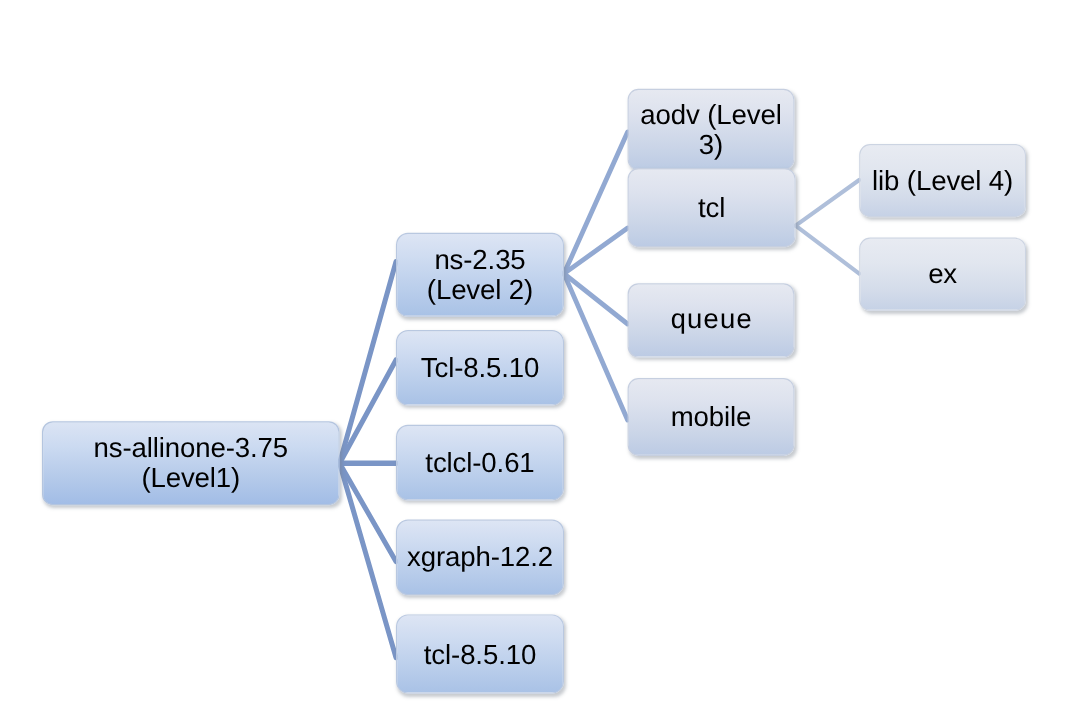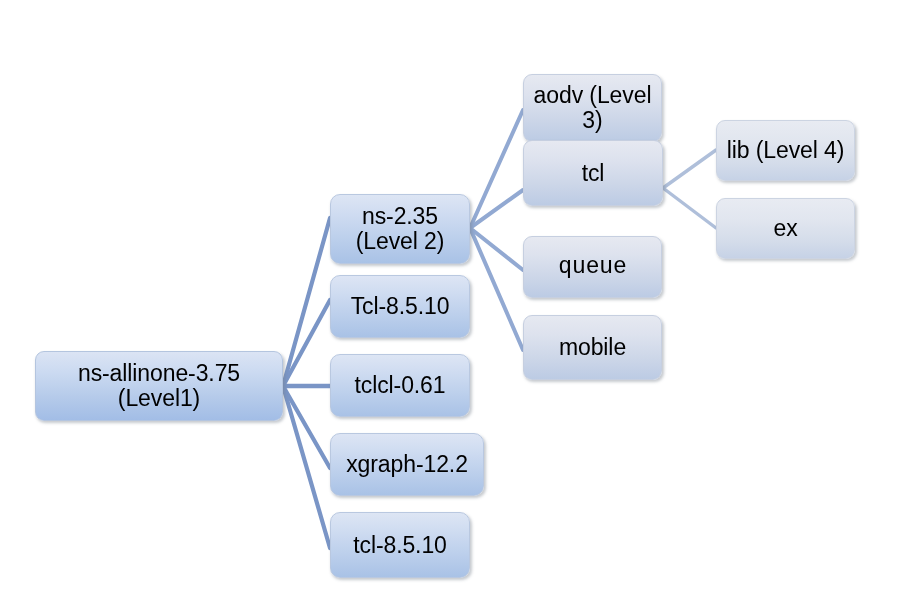--- a/index.html
+++ b/index.html
@@ -104,21 +104,21 @@
       <div class="node-box fill-strong" style="left: 330px; top: 194px; width: 140px; height: 70px;">
         <span class="node-label">ns-2.35
 (Level 2)</span>
       </div>
       <div class="node-box fill-strong" style="left: 330px; top: 275px; width: 140px; height: 63px;">
         <span class="node-label">Tcl-8.5.10</span>
       </div>
       <div class="node-box fill-strong" style="left: 330px; top: 354px; width: 140px; height: 63px;">
         <span class="node-label">tclcl-0.61</span>
       </div>
-      <div class="node-box fill-strong" style="left: 330px; top: 433px; width: 154px; height: 63px;">
+      <div class="node-box fill-strong" style="left: 330px; top: 433px; width: 140px; height: 63px;">
         <span class="node-label">xgraph-12.2</span>
       </div>
       <div class="node-box fill-strong" style="left: 330px; top: 512px; width: 140px; height: 66px;">
         <span class="node-label">tcl-8.5.10</span>
       </div>
       <div class="node-box fill-light" style="left: 523px; top: 74px; width: 139px; height: 68px;">
         <span class="node-label">aodv (Level 3)</span>
       </div>
       <div class="node-box fill-light" style="left: 523px; top: 140px; width: 140px; height: 66px;">
         <span class="node-label">tcl</span>

